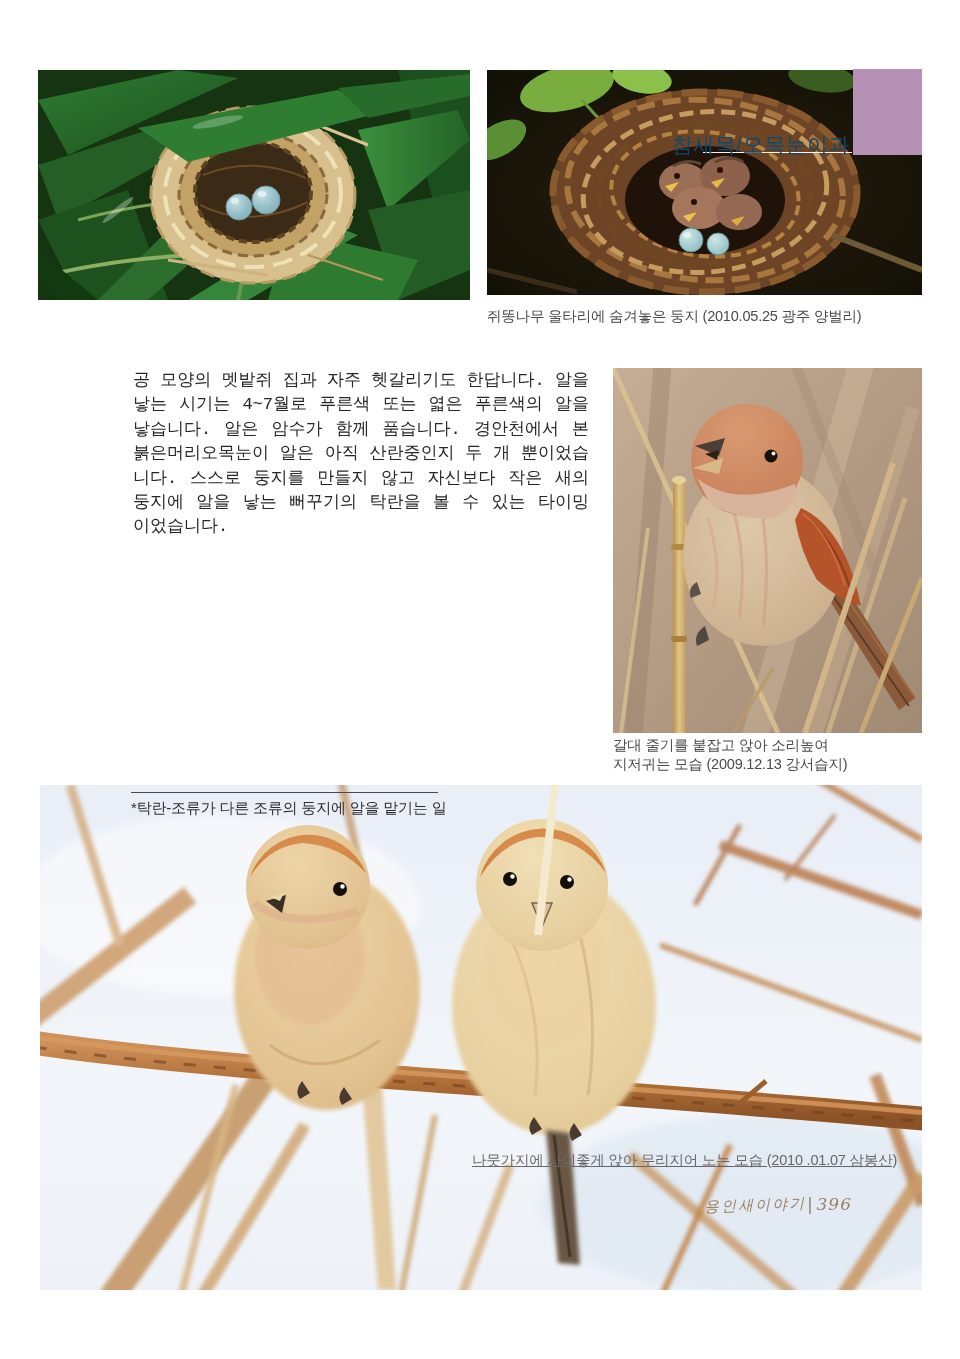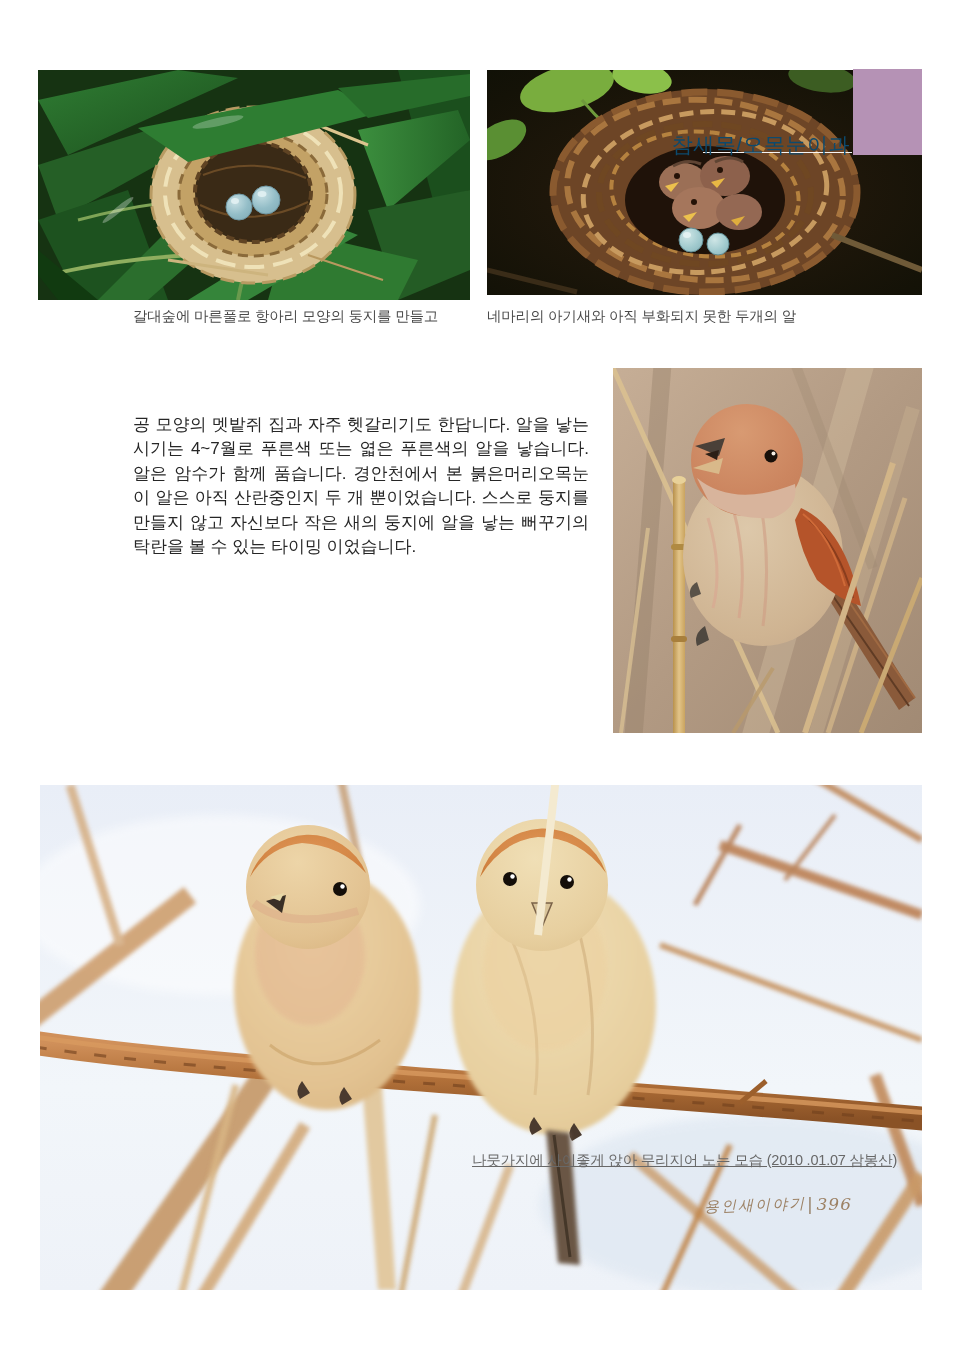--- a/index.html
+++ b/index.html
@@ -9,22 +9,22 @@
   .photo svg{display:block;}
   .caption{position:absolute;font-size:14.5px;line-height:19px;color:#4a4a4a;
            letter-spacing:-0.2px;white-space:nowrap;}
   .caption div{white-space:nowrap;}
   #tab-purple{position:absolute;left:853px;top:69px;width:69px;height:86px;}
   #tab-text{position:absolute;top:131px;right:110px;color:#0c4a6e;font-size:21px;
             letter-spacing:0.5px;white-space:nowrap;}
   #tab-underline{position:absolute;left:703px;top:152px;width:149px;height:1px;
                  background:rgba(255,255,255,0.95);}
   #body-text{position:absolute;left:133px;top:369px;width:456px;
-             font-family:Liberation Sans, sans-serif;font-size:17px;line-height:24.4px;
-             color:#262626;text-align:justify;margin-top:44px;}
+             font-family:Liberation Mono, monospace;font-size:17px;line-height:24.4px;
+             color:#262626;text-align:justify;}
   #body-text p{margin:0 0 21px 0;text-align:justify;text-justify:inter-word;}
   #footnote{position:absolute;left:131px;top:792px;width:307px;color:#2e2e2e;}
   #footnote .rule{height:1px;background:#4a4a4a;margin-bottom:6px;}
   #footnote .note{font-size:15px;letter-spacing:-0.2px;white-space:nowrap;}
   #bottom-caption{position:absolute;left:472px;top:1151px;font-size:14.5px;color:#686868;
                   letter-spacing:-0.2px;white-space:nowrap;text-decoration:underline;}
   #page-footer{position:absolute;top:1194px;right:108px;white-space:nowrap;
                font-family:"DejaVu Serif",serif;font-style:italic;color:#9c8164;}
   #page-footer .book{font-size:15px;letter-spacing:2px;transform:rotate(-2deg);display:inline-block;}
   #page-footer .sep{font-size:16px;margin:0 4px 0 1px;color:#8d7458;}
@@ -148,24 +148,23 @@
       <line x1="370" y1="45" x2="430" y2="5" stroke="#4a4a30" stroke-width="4"></line>
       <line x1="0" y1="200" x2="90" y2="222" stroke="#3a2c18" stroke-width="5"></line>
     </svg>
   </div>
 
   <div id="tab-purple" style="background: rgb(181, 146, 181);"></div>
   <div id="tab-underline"></div>
   <div id="tab-text">참새목/오목눈이과</div>
 
   <div class="caption" style="left:133px;top:307px;">
-    <div>갈대숲에 마른풀로 항아리 모양의 둥지를 만들고</div>
   </div>
   <div class="caption" style="left:487px;top:307px;">
-    <div>네마리의 아기새와 아직 부화되지 못한 두개의 알</div>
+    <div>쥐똥나무 울타리에 숨겨놓은 둥지 (2010.05.25 광주 양벌리)</div>
   </div>
 
   <div id="body-text">
     <p>공 모양의 멧밭쥐 집과 자주 헷갈리기도 한답니다. 알을 낳는 시기는 4~7월로 푸른색 또는 엷은 푸른색의 알을 낳습니다. 알은 암수가 함께 품습니다. 경안천에서 본 붉은머리오목눈이 알은 아직 산란중인지 두 개 뿐이었습니다. 스스로 둥지를 만들지 않고 자신보다 작은 새의 둥지에 알을 낳는 뻐꾸기의 탁란을 볼 수 있는 타이밍 이었습니다.</p>
   </div>
 
   <div class="photo" style="left:613px;top:368px;width:309px;height:365px;">
     <svg width="309" height="365" viewBox="0 0 309 365">
       <defs>
         <linearGradient id="gC1" x1="0" y1="0" x2="1" y2="1">
@@ -226,20 +225,24 @@
       <polygon points="80,100 110,90 106,106" fill="#d9b98a"></polygon>
       <polygon points="92,86 106,82 104,92" fill="#2c1f16"></polygon>
 
       <path d="M84,214 q-10,6 -6,16 l10,-4" fill="#5a5248"></path>
       <path d="M92,258 q-12,8 -8,20 l12,-6" fill="#4f4840"></path>
 
       <line x1="280" y1="95" x2="192" y2="365" stroke="#d2b588" stroke-width="6"></line>
       <line x1="309" y1="210" x2="248" y2="365" stroke="#c9a973" stroke-width="5"></line>
       <line x1="120" y1="365" x2="160" y2="300" stroke="#b99a6c" stroke-width="4" opacity="0.8"></line>
     </svg>
+  </div>
+  <div class="caption" style="left:613px;top:736px;">
+    <div>갈대 줄기를 붙잡고 앉아 소리높여</div>
+    <div>지저귀는 모습 (2009.12.13 강서습지)</div>
   </div>
 
   <div class="photo" style="left:40px;top:785px;width:882px;height:505px;">
     <svg width="882" height="505" viewBox="0 0 882 505">
       <defs>
         <linearGradient id="gD1" x1="0" y1="0" x2="0" y2="1">
           <stop offset="0" stop-color="#e9eef7"></stop>
             <stop offset="0.6" stop-color="#f2f6fa"></stop>
             <stop offset="1" stop-color="#eef2f8"></stop>
         </linearGradient>
@@ -335,20 +338,24 @@
 
       <g opacity="0.9">
         <line x1="140" y1="515" x2="196" y2="300" stroke="#d8b584" stroke-width="7" filter="url(#soft)"></line>
         <line x1="620" y1="515" x2="690" y2="360" stroke="#c08448" stroke-width="6" filter="url(#soft)"></line>
         <line x1="800" y1="515" x2="882" y2="390" stroke="#c99a68" stroke-width="14" filter="url(#soft)"></line>
         <line x1="360" y1="515" x2="395" y2="330" stroke="#cda873" stroke-width="6" filter="url(#soft)"></line>
       </g>
     </svg>
   </div>
 
+  <div id="footnote">
+    <div class="rule"></div>
+    <div class="note">*탁란-조류가 다른 조류의 둥지에 알을 맡기는 일</div>
+  </div>
 
   <div id="bottom-caption">나뭇가지에 사이좋게 앉아 무리지어 노는 모습 (2010 .01.07 삼봉산)</div>
 
   <div id="page-footer">
     <span class="book">용인새이야기</span><span class="sep">|</span><span class="num">396</span>
   </div>
 
 </div>
 
 </body></html>

